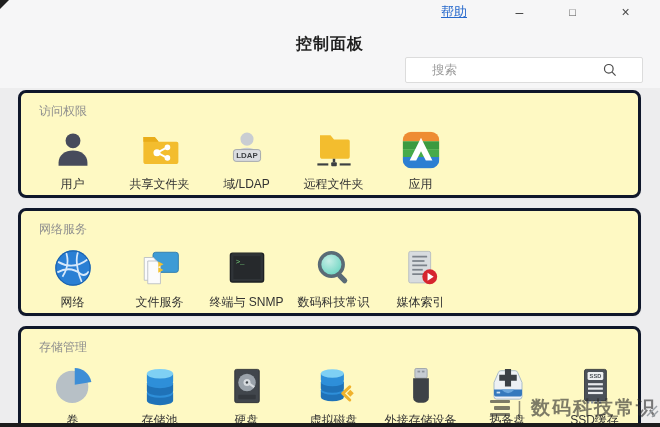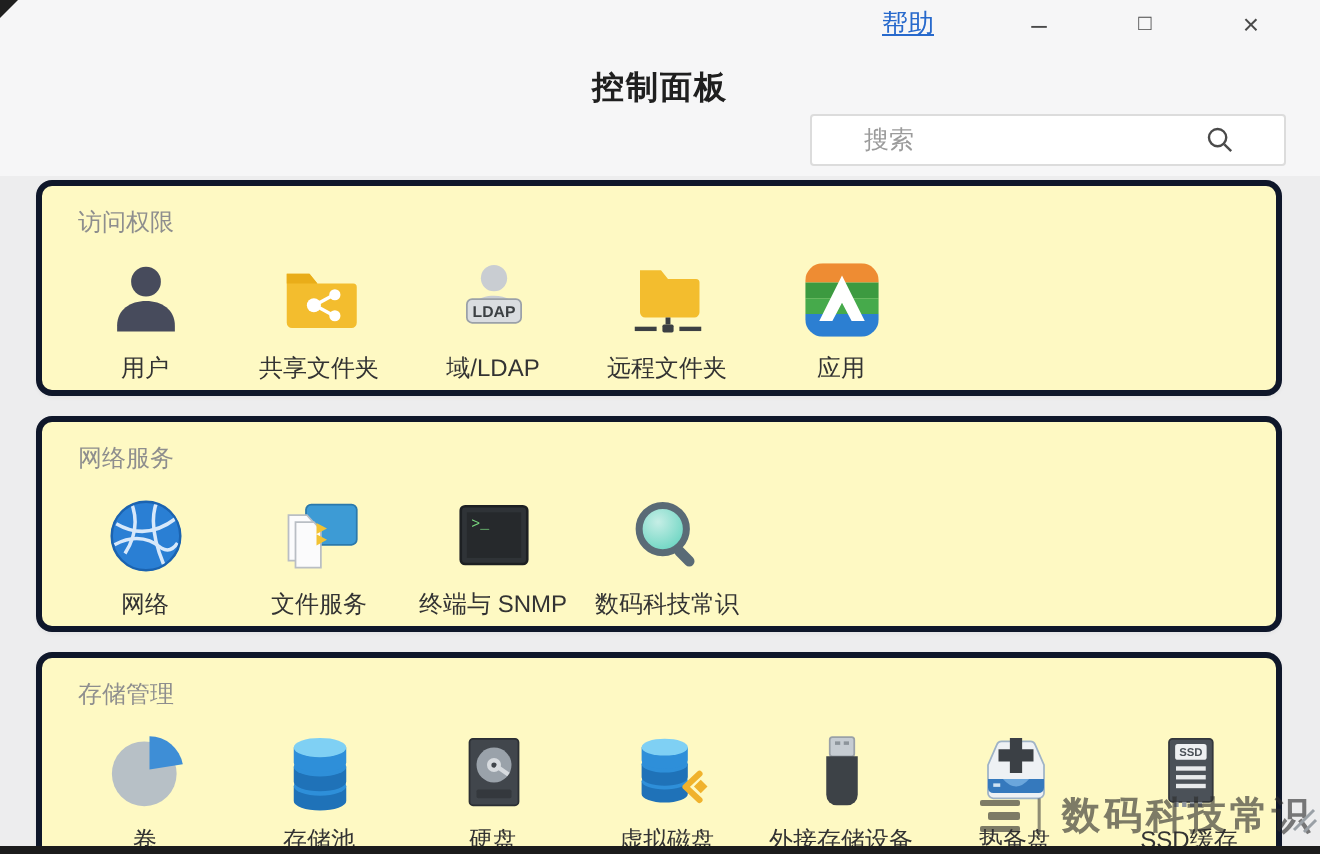--- a/index.html
+++ b/index.html
@@ -192,20 +192,37 @@
                   <stop offset="100%" stop-color="#5fd2bd"></stop>
                 </radialGradient>
               </defs>
               <circle cx="21" cy="20" r="13.5" fill="url(#lensg)"></circle>
               <circle cx="21" cy="20" r="13.5" fill="none" stroke="#5a6b76" stroke-width="4"></circle>
               <rect x="30.5" y="28.5" width="14" height="6" rx="3" transform="rotate(45 30.5 28.5)" fill="#5a6b76"></rect>
             </svg>
           </span>
           <span class="lbl">数码科技常识</span>
         </div>
+        <div class="item">
+          <span class="ico">
+            <svg viewBox="0 0 48 48">
+              <rect x="10" y="5" width="25" height="36" rx="2" fill="#d8dcdf" stroke="#b4bac0"></rect>
+              <g stroke="#7c838b" stroke-width="2">
+                <line x1="14" y1="11" x2="31" y2="11"></line>
+                <line x1="14" y1="16" x2="28" y2="16"></line>
+                <line x1="14" y1="21" x2="31" y2="21"></line>
+                <line x1="14" y1="26" x2="26" y2="26"></line>
+                <line x1="14" y1="31" x2="30" y2="31"></line>
+              </g>
+              <circle cx="34" cy="34" r="8.5" fill="#d6252e"></circle>
+              <path d="M31.5 29.5 l7 4.5 -7 4.5 z" fill="#fff"></path>
+            </svg>
+          </span>
+          <span class="lbl">媒体索引</span>
+        </div>
       </div>
     </section>
     <section class="card">
       <div class="card-title">存储管理</div>
       <div class="items">
         <div class="item">
           <span class="ico">
             <svg viewBox="0 0 48 48">
               <circle cx="23" cy="25" r="18.5" fill="#b7c0c6"></circle>
               <path d="M26 22.5 V3.5 A19.5 19.5 0 0 1 45 19.5 z" fill="#3e8ed6"></path>

